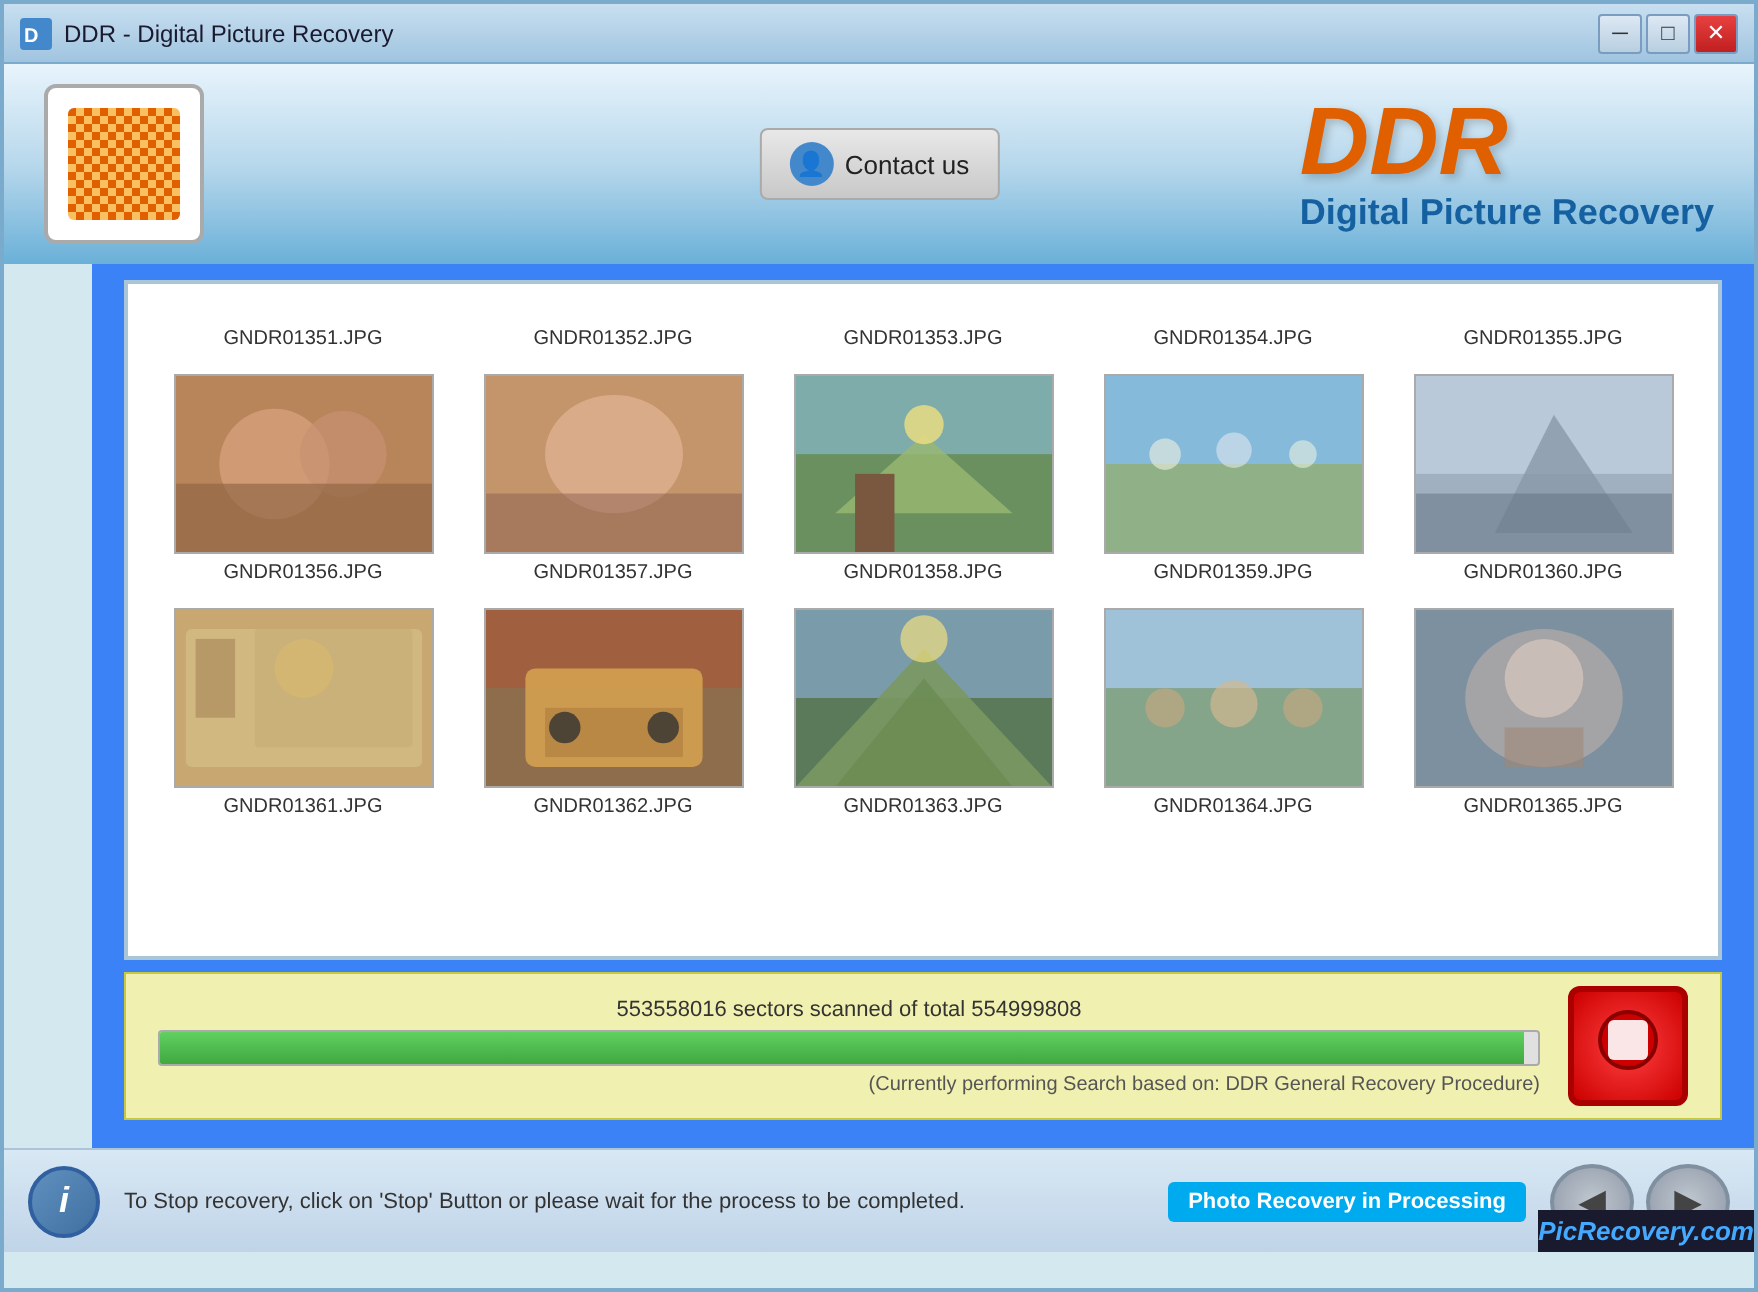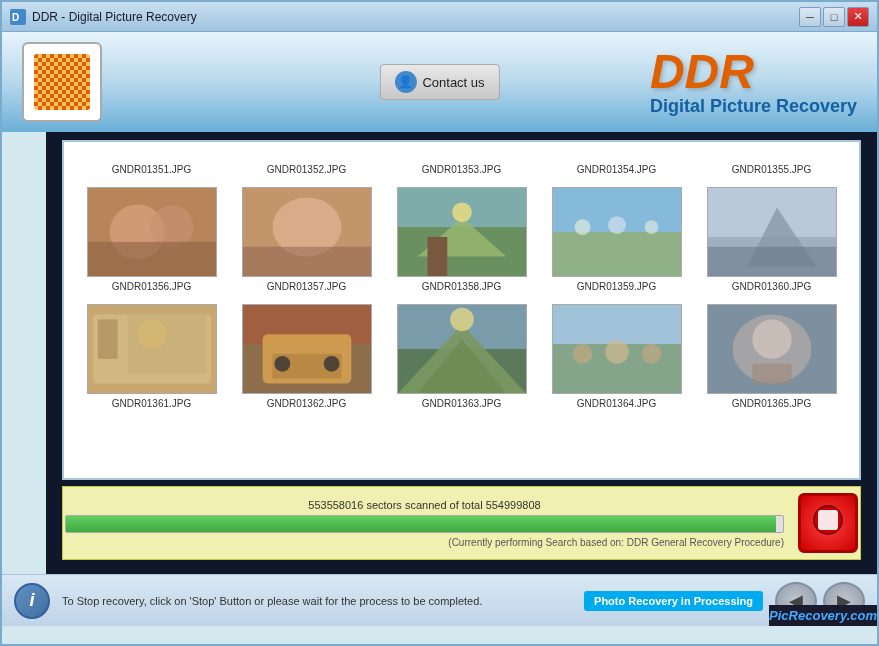--- a/index.html
+++ b/index.html
@@ -122,21 +122,21 @@
     }
     .brand-subtitle {
       font-size: 18px;
       color: #1560a0;
       font-weight: bold;
     }
 
     
     .main-area {
       padding: 8px 16px;
-      background: #0f172a;
+      background: #3b82f6;
       margin-left: 44px;
     }
 
     
     .photo-grid-container {
       border: 2px solid #aac4d8;
       background: white;
       height: 340px;
       overflow-y: auto;
       position: relative;
@@ -198,21 +198,21 @@
     .photo-grid-container::-webkit-scrollbar-thumb {
       background: #9aacbc;
       border: 1px solid #8090a0;
     }
 
     
     .progress-area {
       margin: 6px 0;
       background: #f0f0b0;
       border: 1px solid #c8c840;
-      padding: 6px 2px;
+      padding: 6px 16px;
       display: flex;
       align-items: center;
       justify-content: space-between;
     }
     .progress-info {
       flex: 1;
     }
     .progress-text {
       font-size: 11px;
       color: #333;

